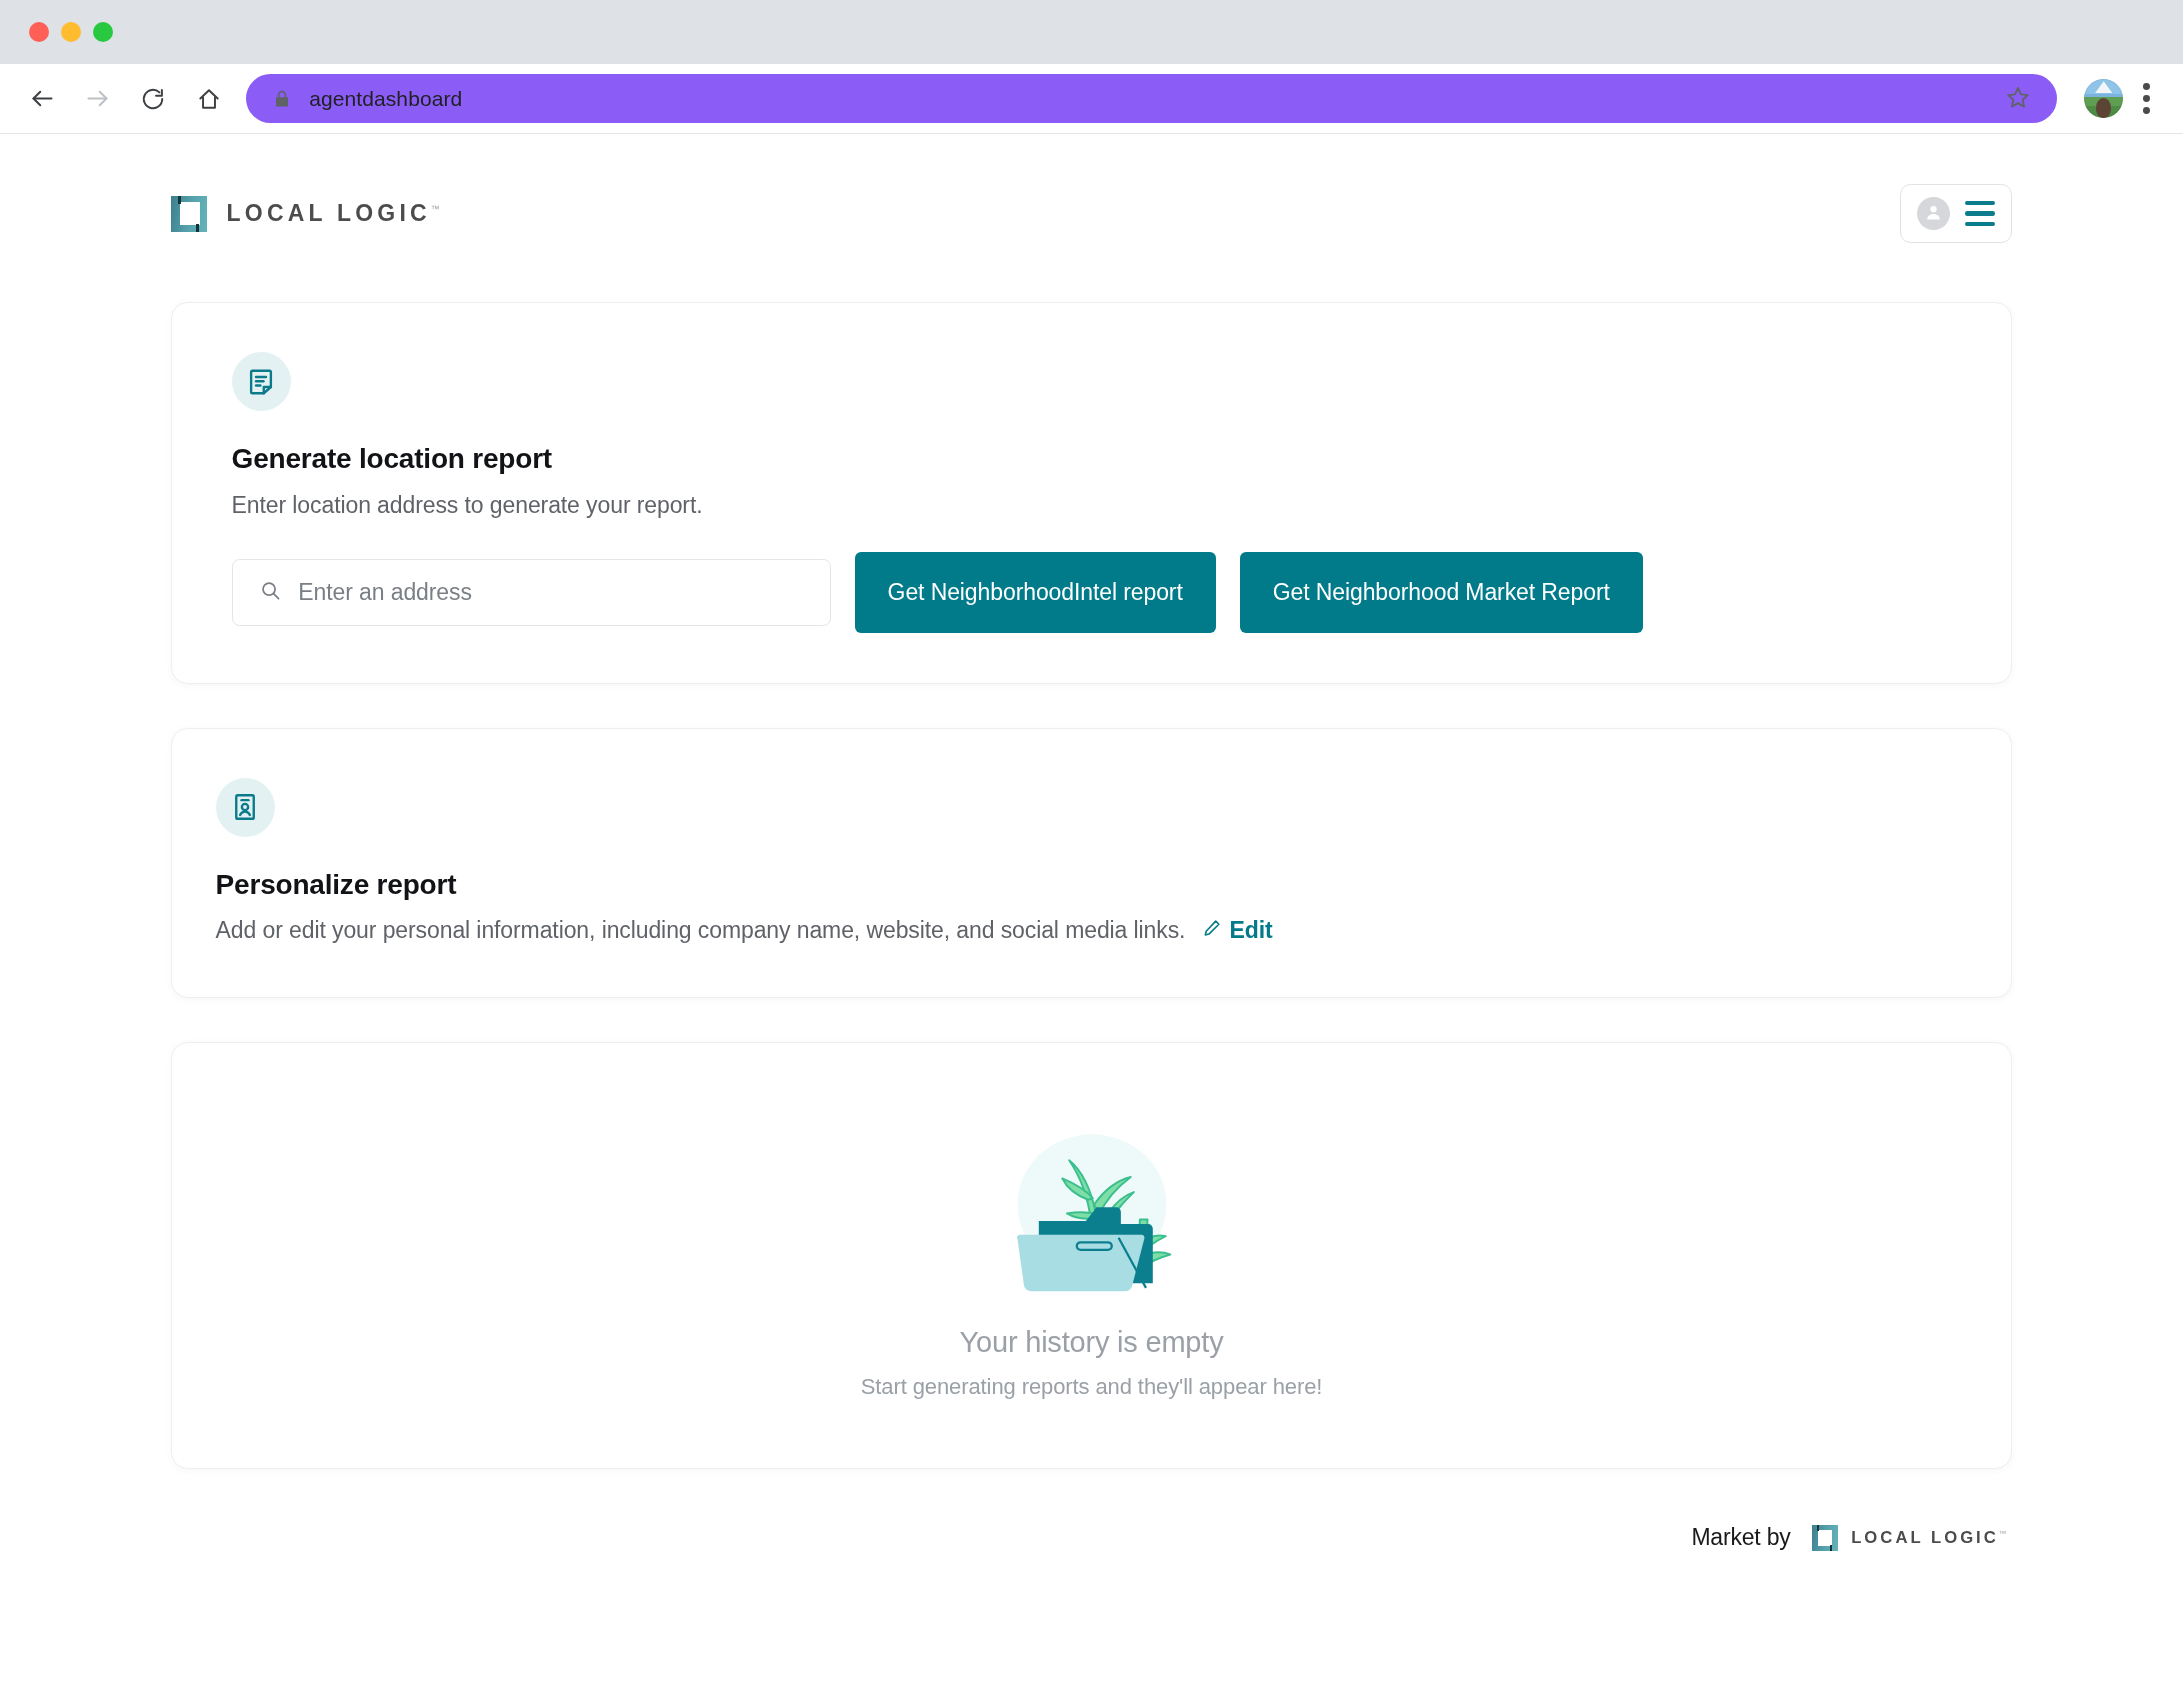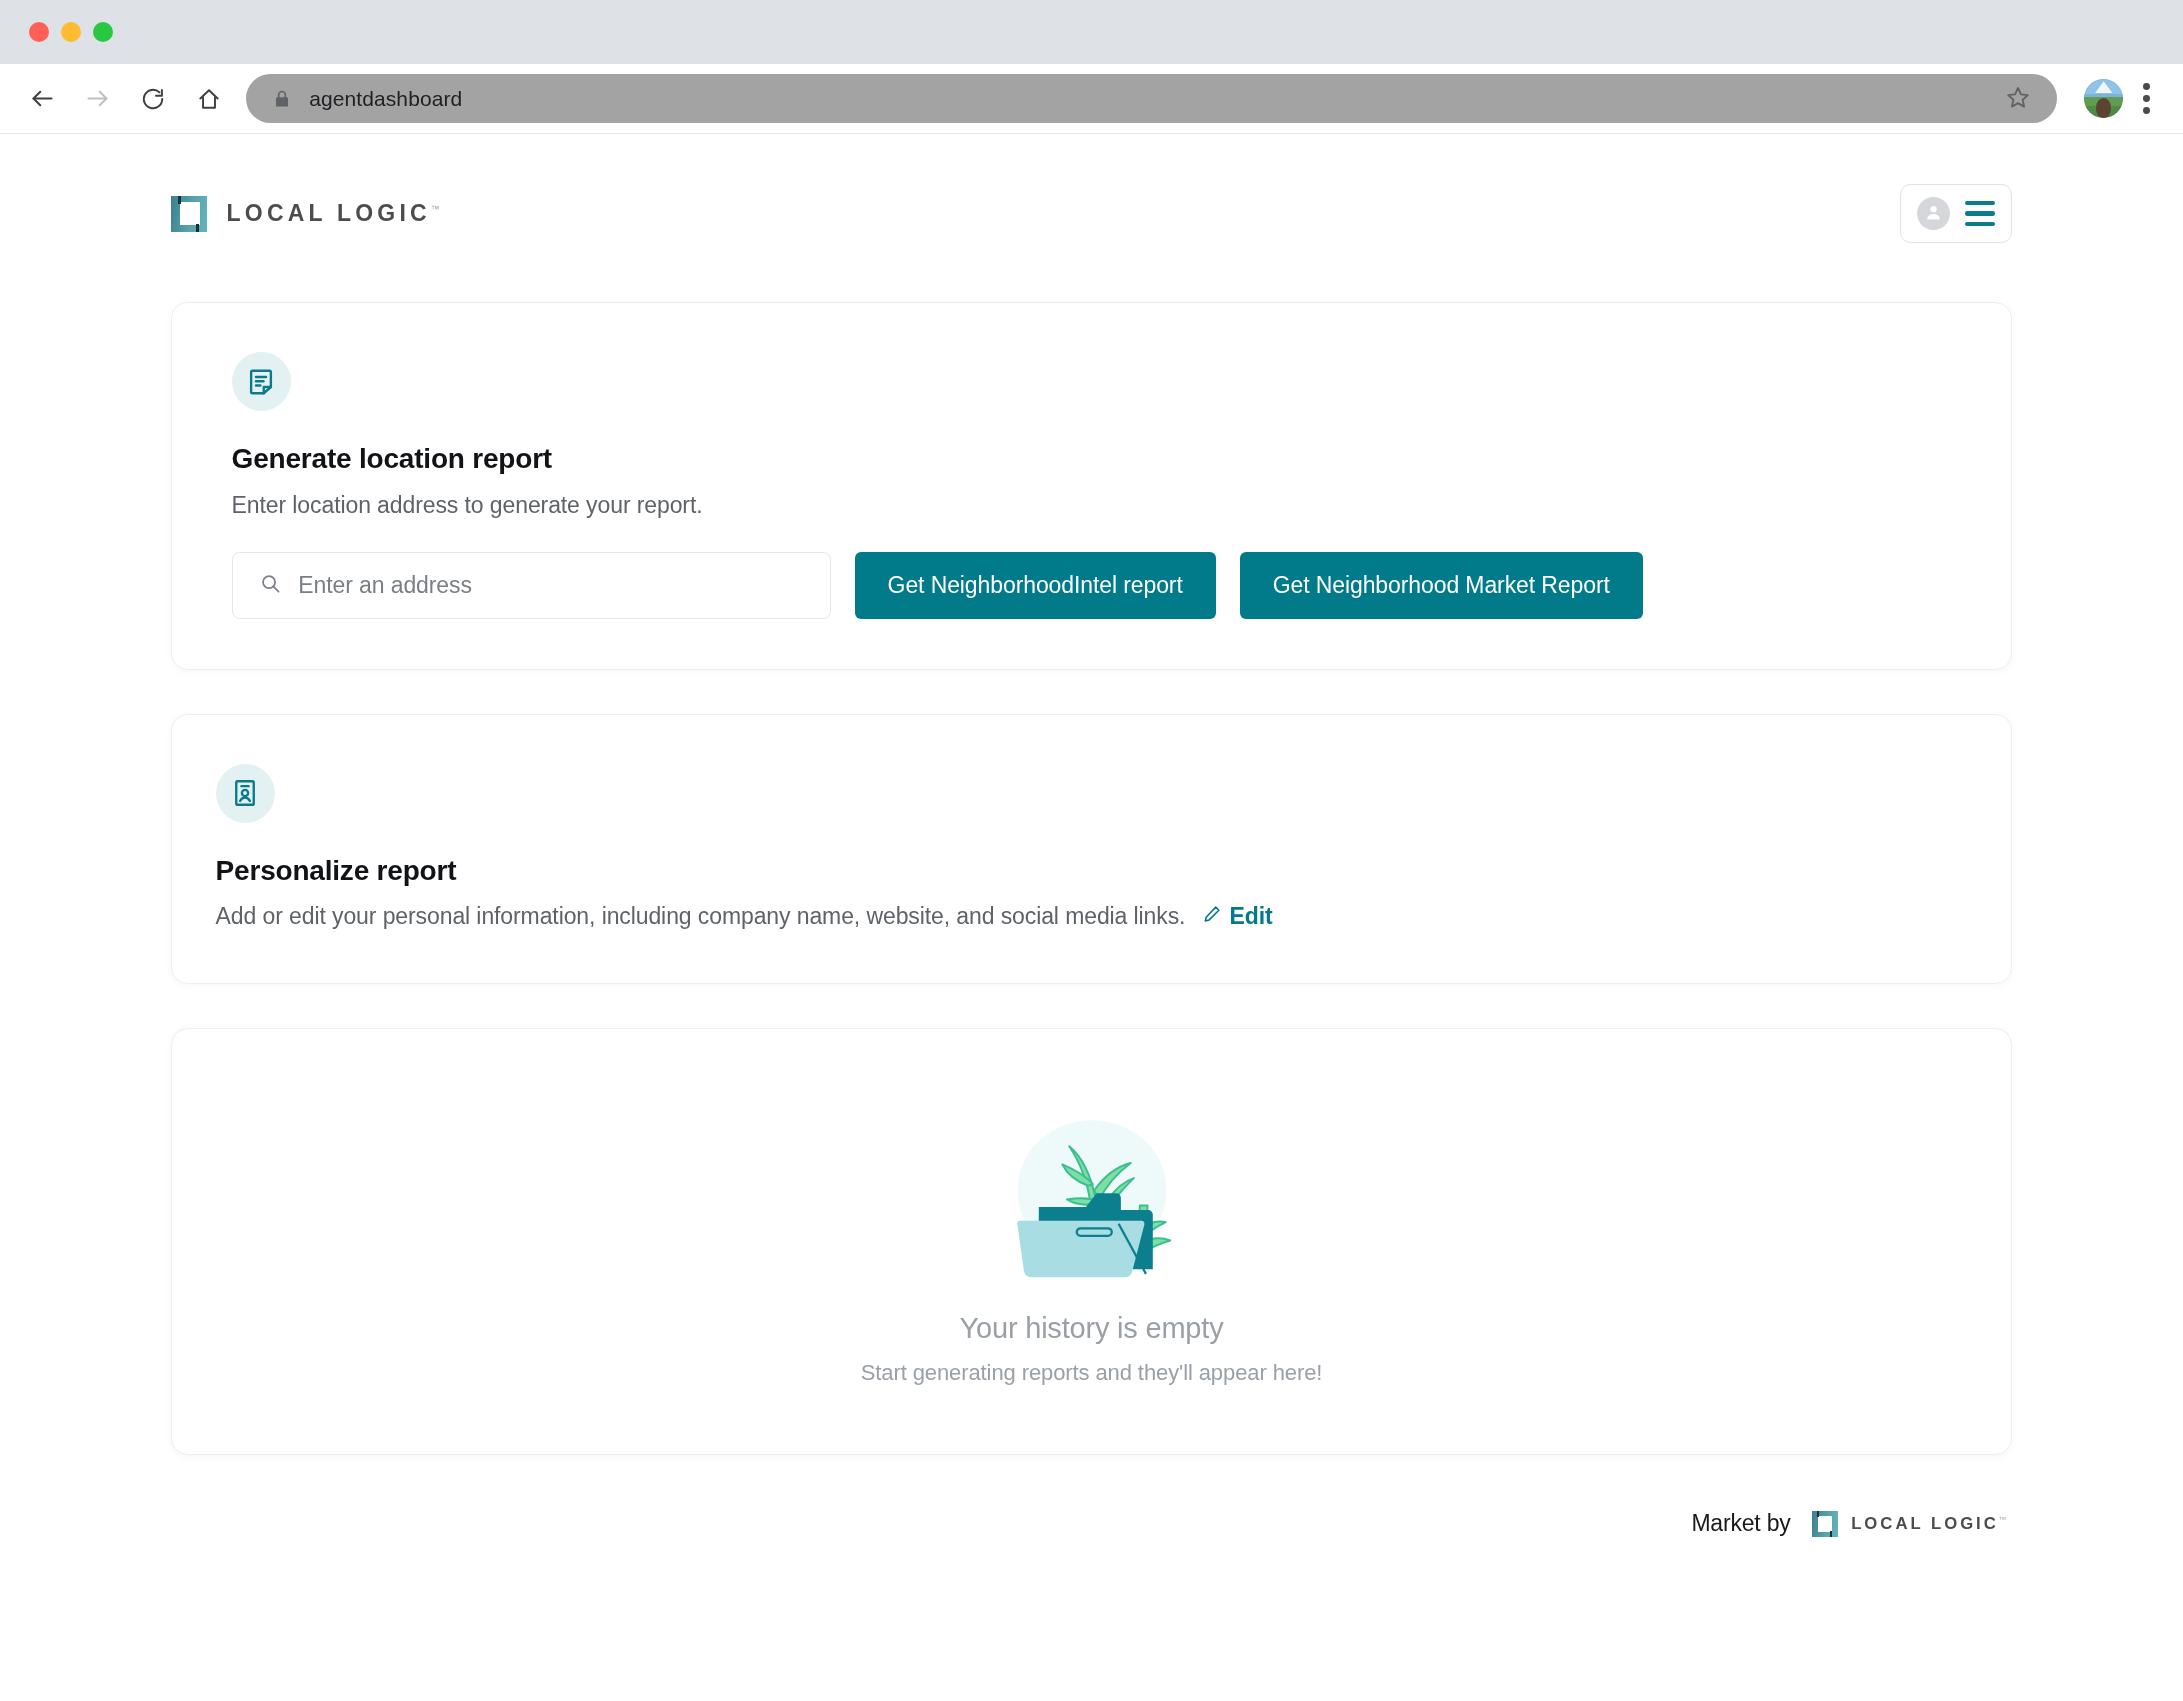--- a/index.html
+++ b/index.html
@@ -37,21 +37,21 @@
   .nav-btn {
     width: 42px; height: 42px;
     display: flex; align-items: center; justify-content: center;
     border-radius: 50%;
   }
   .nav-btn svg { display: block; }
 
   .omnibox {
     flex: 1;
     height: 49px;
-    background: #a3a3a3;
+    background: #8b5cf6;
     border-radius: 26px;
     display: flex;
     align-items: center;
     padding: 0 26px;
     margin-right: 4.5px;
     position: relative;
   }
   .omnibox .lock { margin-right: 16.7px; display:flex; align-items:center; }
   .omnibox .url {
     font-size: 21px;
@@ -236,21 +236,21 @@
     padding: 0 26px;
     gap: 16.7px;
     background: #fff;
   }
   .search-field .ph {
     font-size: 23px;
     color: #7a7f85;
     letter-spacing: -0.1px;
   }
   .btn-primary {
-    height: 67px;
+    height: 81px;
     background: #017a8a;
     color: #ffffff;
     border: none;
     border-radius: 6px;
     font-size: 23px;
     font-family: "Liberation Sans", sans-serif;
     padding: 0 33px;
     cursor: pointer;
     letter-spacing: -0.1px;
     white-space: nowrap;

